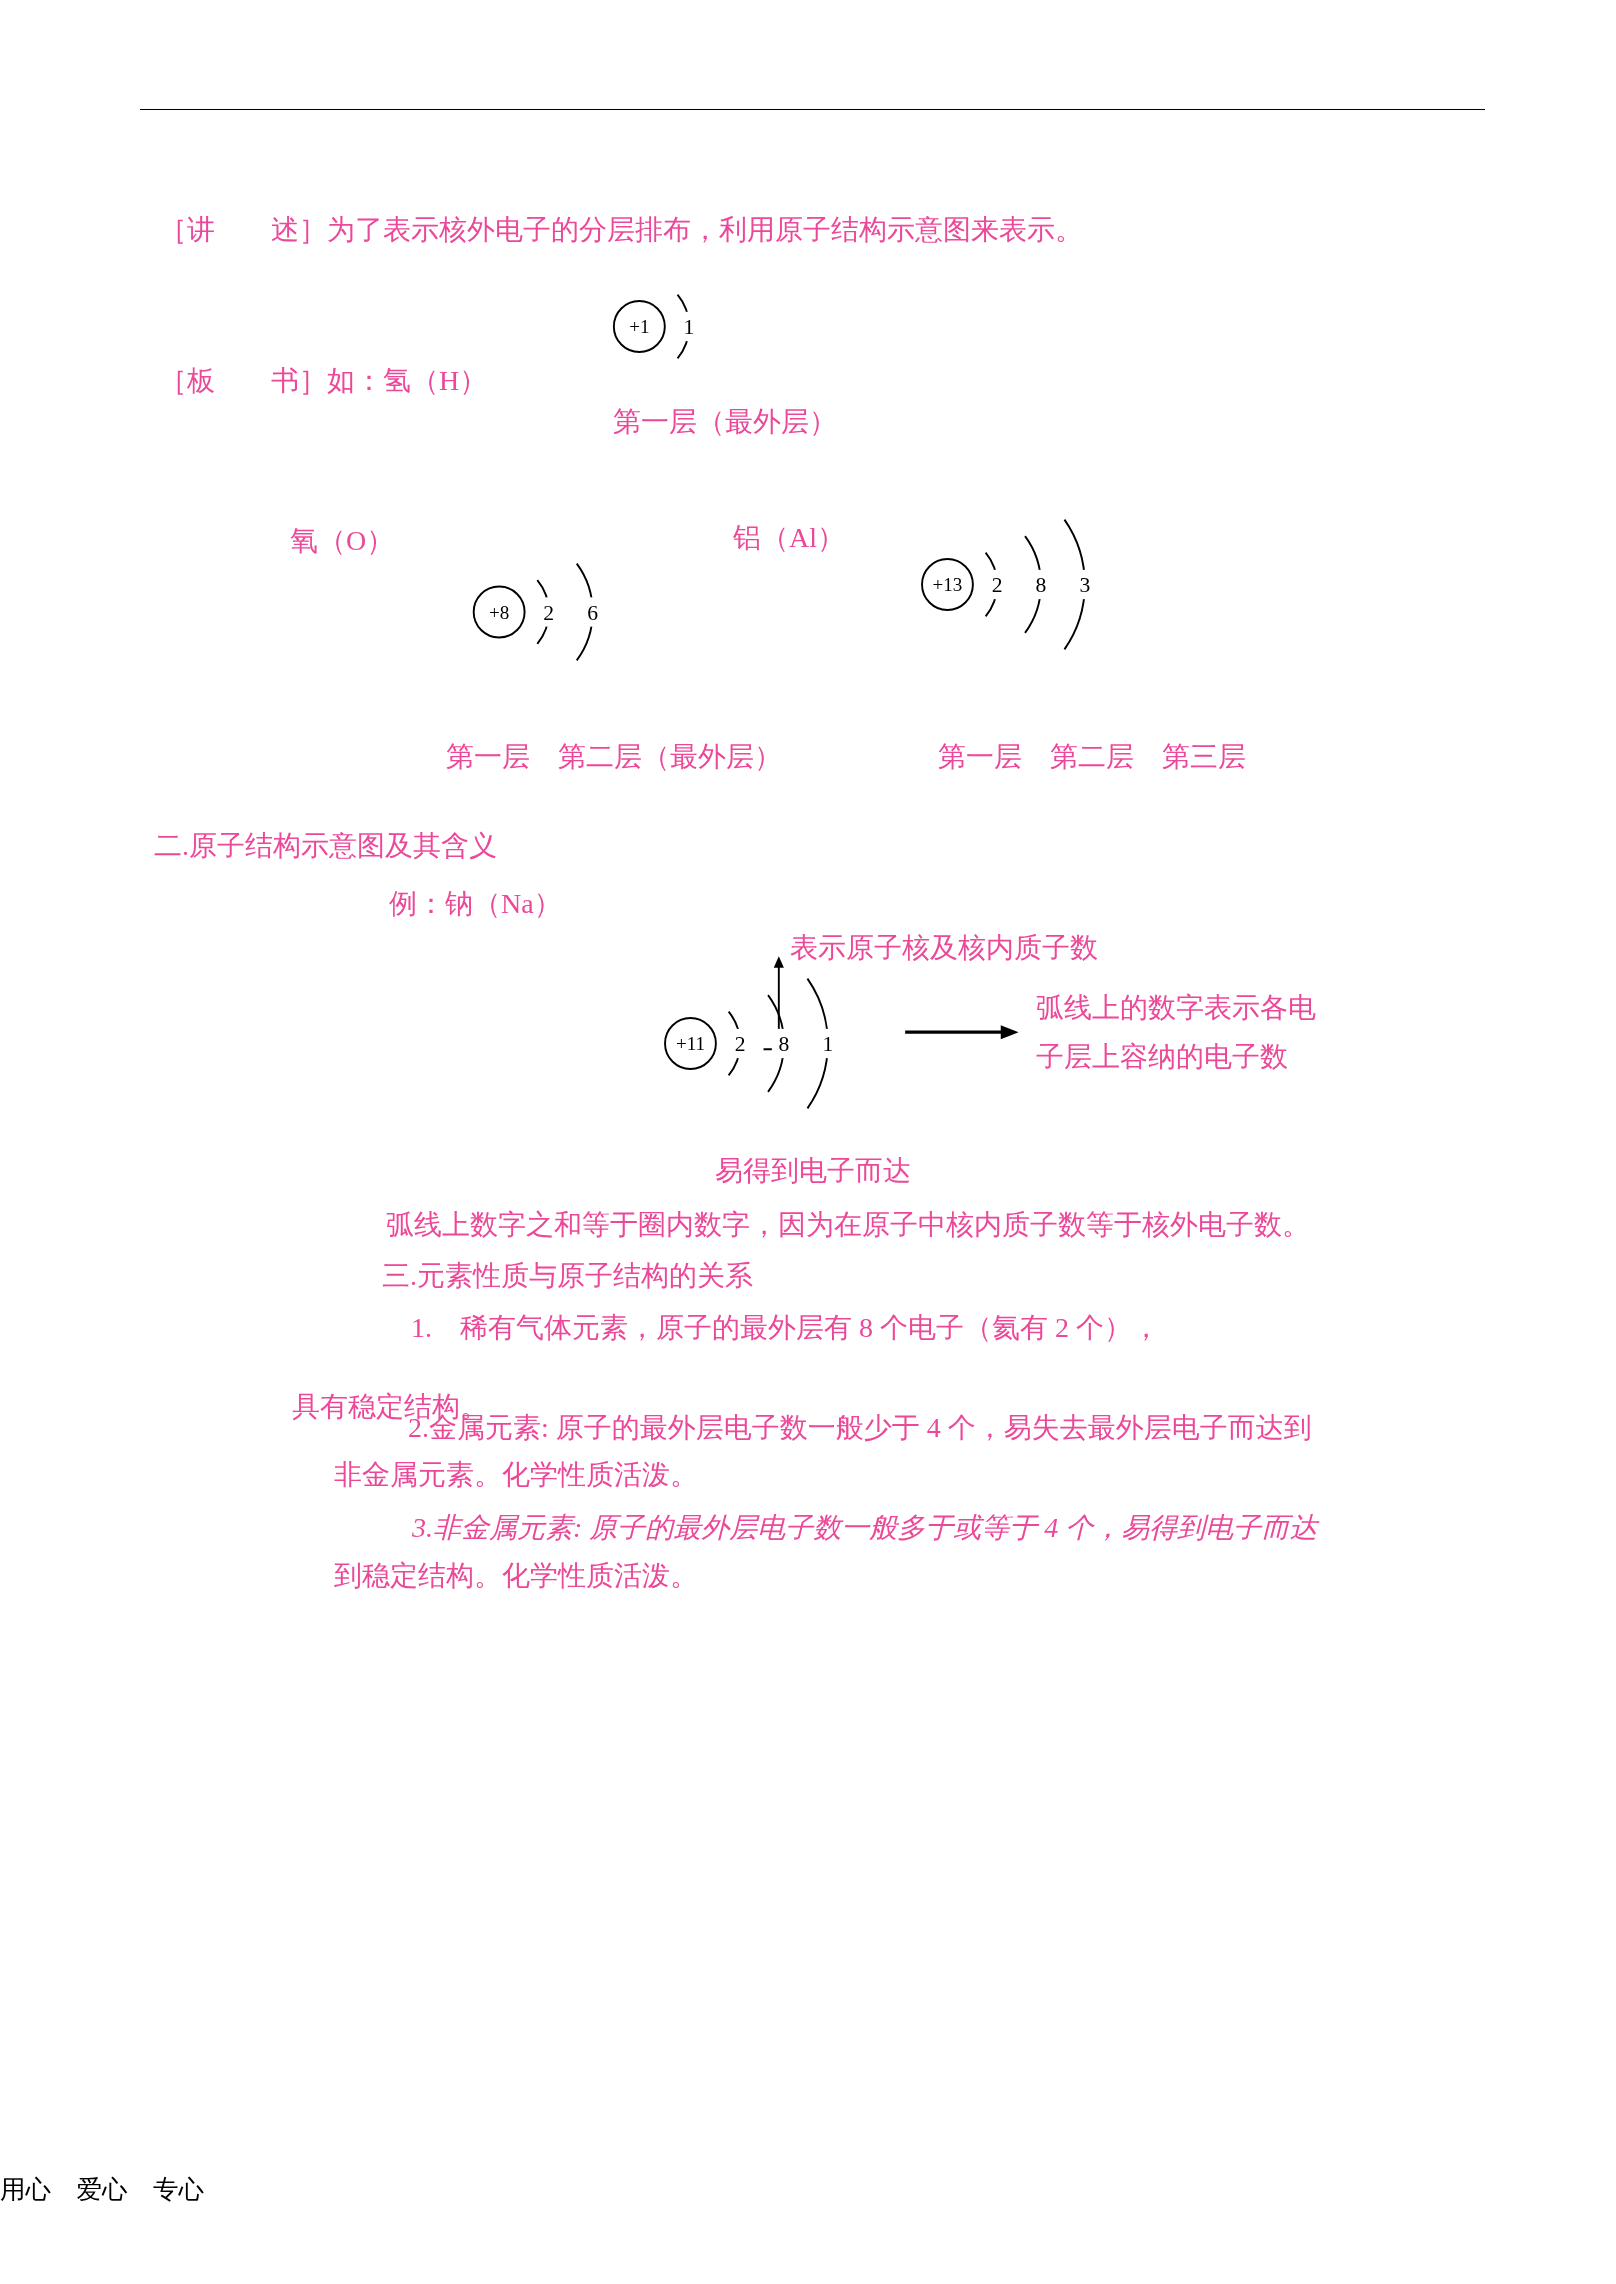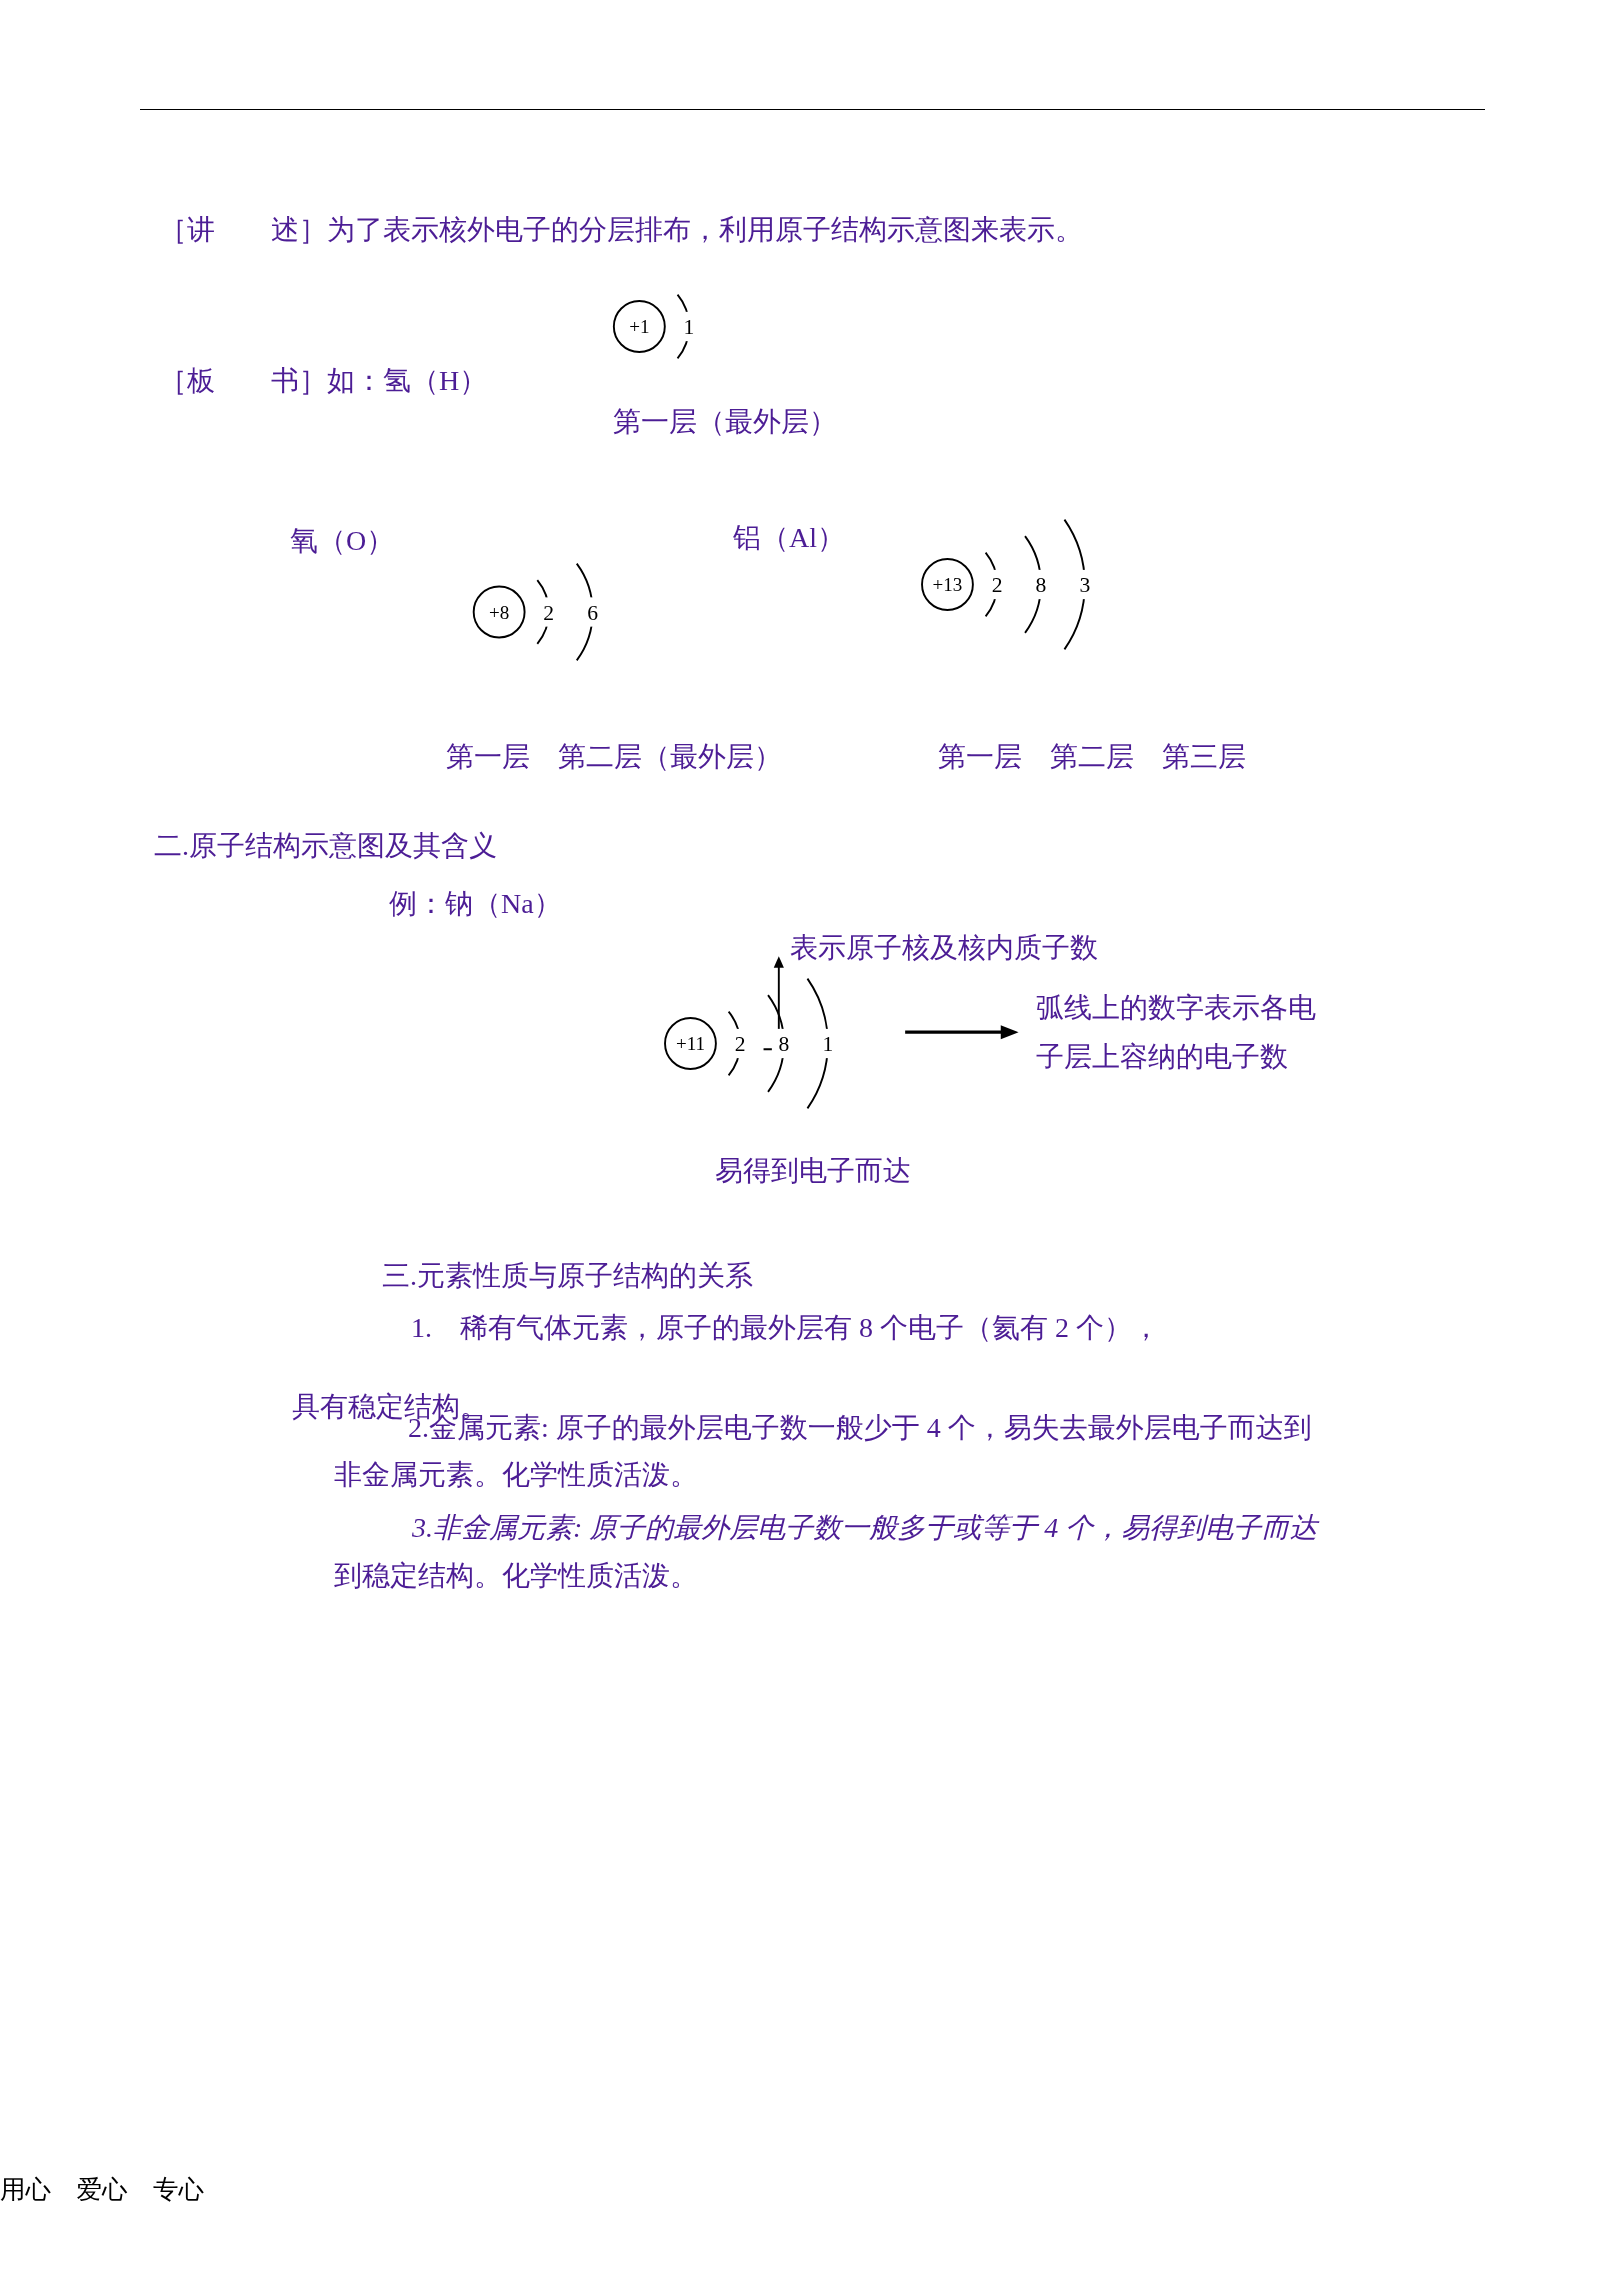--- a/index.html
+++ b/index.html
@@ -11,21 +11,21 @@
     color: #000000;
   }
   .page { position: absolute; inset: 0; background: #ffffff; }
   .rule {
     position: absolute; left: 140px; top: 109px;
     width: 1345px; border-top: 1.9px solid #000000;
   }
   .txt {
     position: absolute;
     font-size: 28px; line-height: 1.3;
-    white-space: nowrap; color: #4c1d95;
+    white-space: nowrap; color: #ec4899;
   }
   .atom-svg, .arrow-svg { position: absolute; overflow: visible; }
   .footer {
     position: absolute; left: 0; right: 0; top: 2172px;
     font-size: 25.5px; white-space: nowrap;
   }
 </style>
 </head>
 <body>
 
@@ -104,20 +104,21 @@
   <svg class="arrow-svg" style="left:905px; top:1022px;" width="115" height="20.4" viewBox="0 0 180 32">
     <line x1="0" y1="16" x2="152" y2="16" stroke="#000" stroke-width="5"></line>
     <polygon points="150,5 150,27 178,16" fill="#000"></polygon>
   </svg>
 
   <div class="txt" style="left:1036px; top:990px;">弧线上的数字表示各电</div>
   <div class="txt" style="left:1036px; top:1039px;">子层上容纳的电子数</div>
 
   <div class="txt" style="left:715px; top:1153px;">易得到电子而达</div>
 
+  <div class="txt" style="left:386px; top:1207px;">弧线上数字之和等于圈内数字，因为在原子中核内质子数等于核外电子数。</div>
 
   <div class="txt" style="left:382px; top:1258px;">三.元素性质与原子结构的关系</div>
 
   <div class="txt" style="left:411px; top:1310px;">1.　稀有气体元素，原子的最外层有 8 个电子（氦有 2 个），</div>
   <div class="txt" style="left:292px; top:1357px;margin-top:32px;">具有稳定结构。</div>
 
   <div class="txt" style="left:408px; top:1410px;">2.金属元素: 原子的最外层电子数一般少于 4 个，易失去最外层电子而达到</div>
   <div class="txt" style="left:334px; top:1457px;">非金属元素。化学性质活泼。</div>
 
   <div class="txt" style="left:412px; top:1510px;font-style:italic;">3.非金属元素: 原子的最外层电子数一般多于或等于 4 个，易得到电子而达</div>

